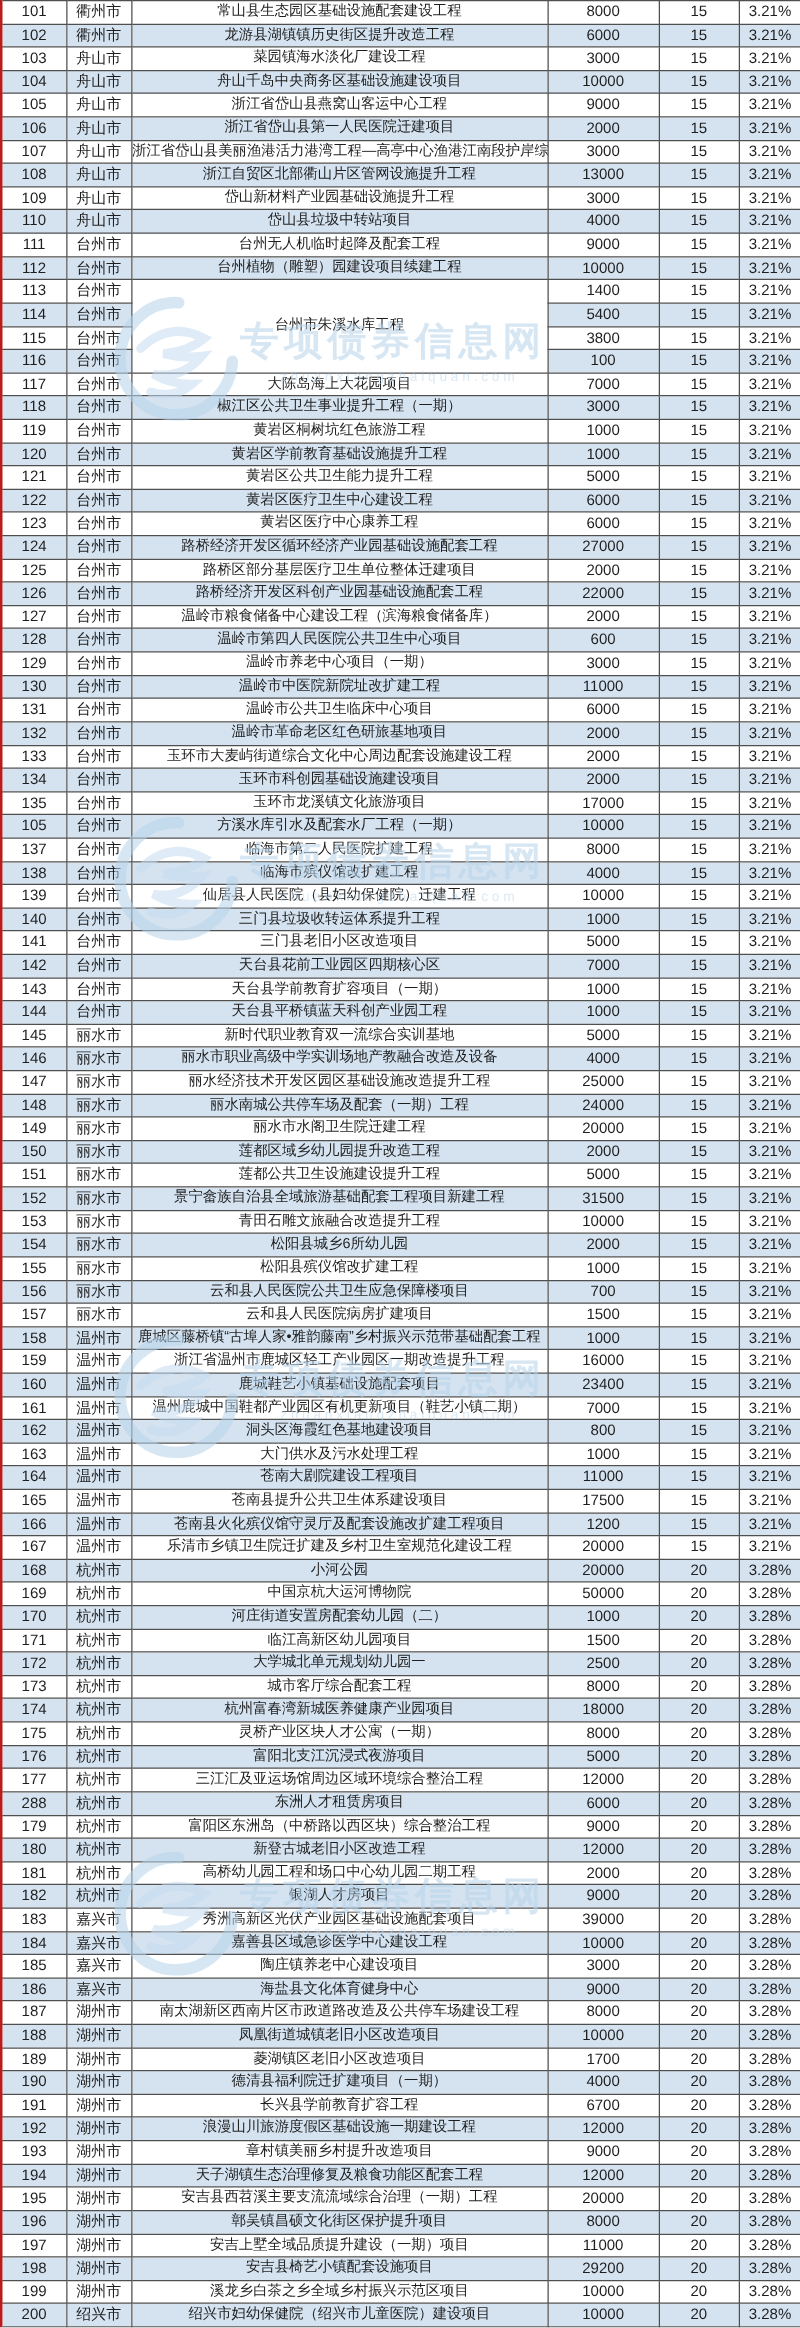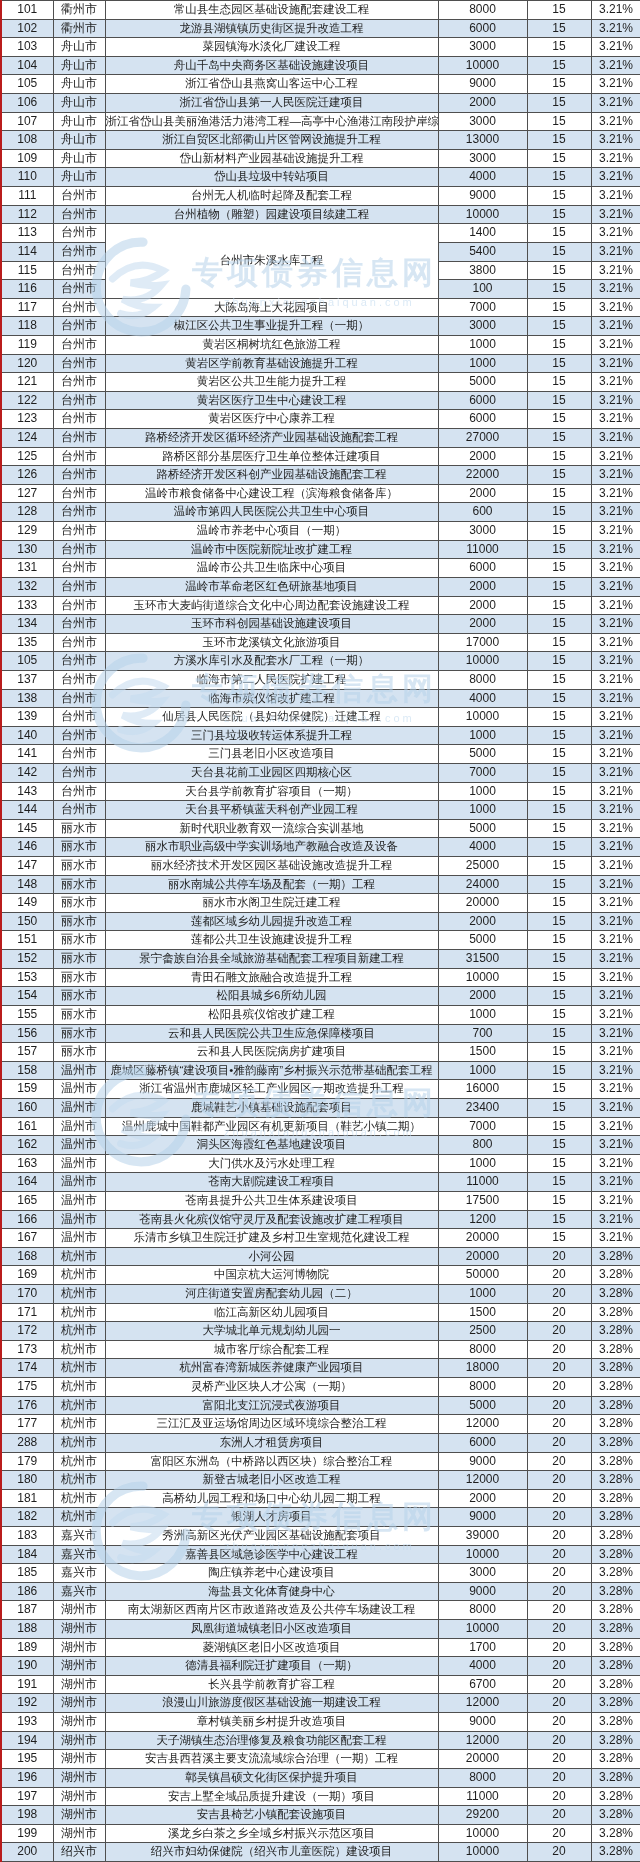--- a/index.html
+++ b/index.html
@@ -498,21 +498,21 @@
         <td class="col-no">157</td>
         <td class="col-city">丽水市</td>
         <td class="col-project">云和县人民医院病房扩建项目</td>
         <td class="col-amount">1500</td>
         <td class="col-term">15</td>
         <td class="col-rate">3.21%</td>
       </tr>
       <tr class="shade">
         <td class="col-no">158</td>
         <td class="col-city">温州市</td>
-        <td class="col-project">鹿城区藤桥镇“建设项目•雅韵藤南”乡村振兴示范带基础配套工程</td>
+        <td class="col-project">鹿城区藤桥镇“古埠人家•雅韵藤南”乡村振兴示范带基础配套工程</td>
         <td class="col-amount">1000</td>
         <td class="col-term">15</td>
         <td class="col-rate">3.21%</td>
       </tr>
       <tr>
         <td class="col-no">159</td>
         <td class="col-city">温州市</td>
         <td class="col-project">浙江省温州市鹿城区轻工产业园区一期改造提升工程</td>
         <td class="col-amount">16000</td>
         <td class="col-term">15</td>

